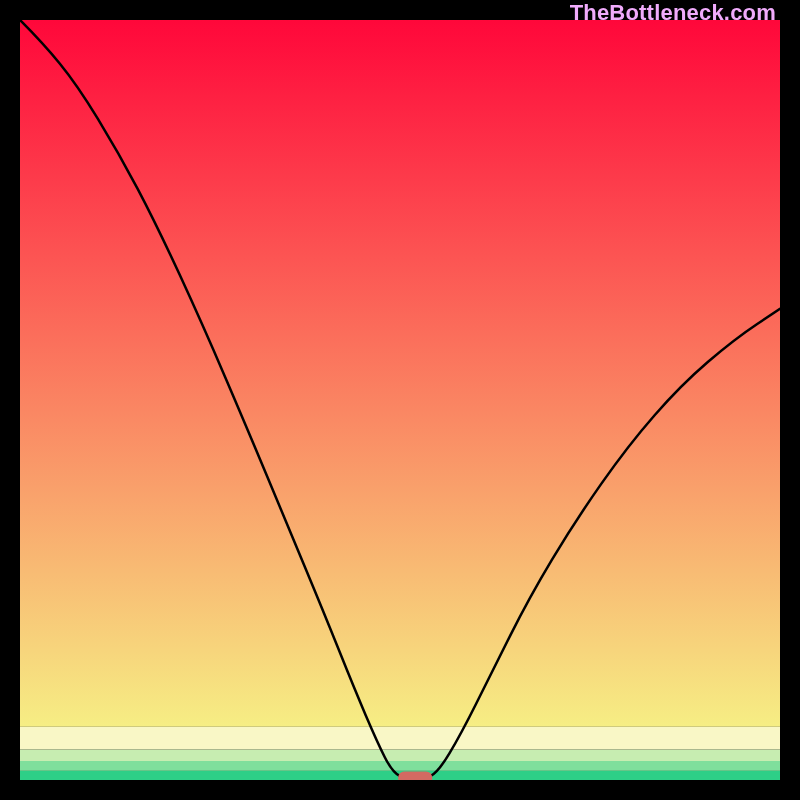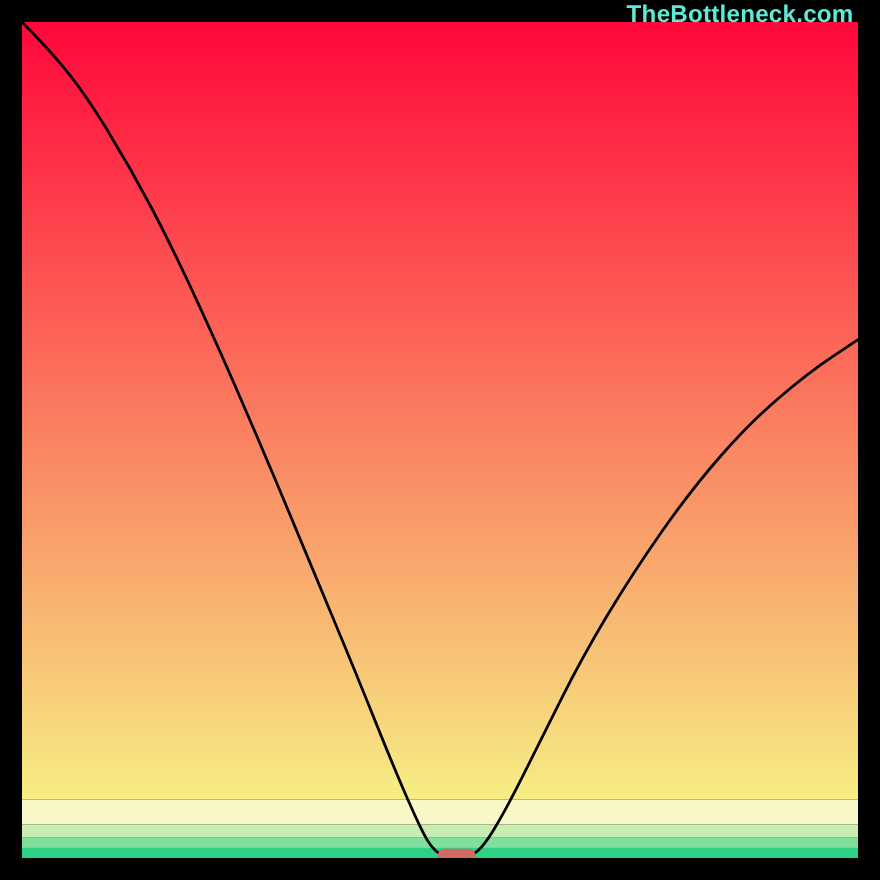--- a/index.html
+++ b/index.html
@@ -18,21 +18,21 @@
     width: 760px;
     height: 760px;
     background: #000;
   }
   .watermark {
     position: absolute;
     top: 0px;
     right: 24px;
     font-size: 22px;
     font-weight: 600;
-    color: #5eead4;
+    color: #f0abfc;
     letter-spacing: 0.2px;
     z-index: 5;
   }
   svg {
     position: absolute;
     left: 20px;
     top: 20px;
     width: 760px;
     height: 760px;
     display: block;

